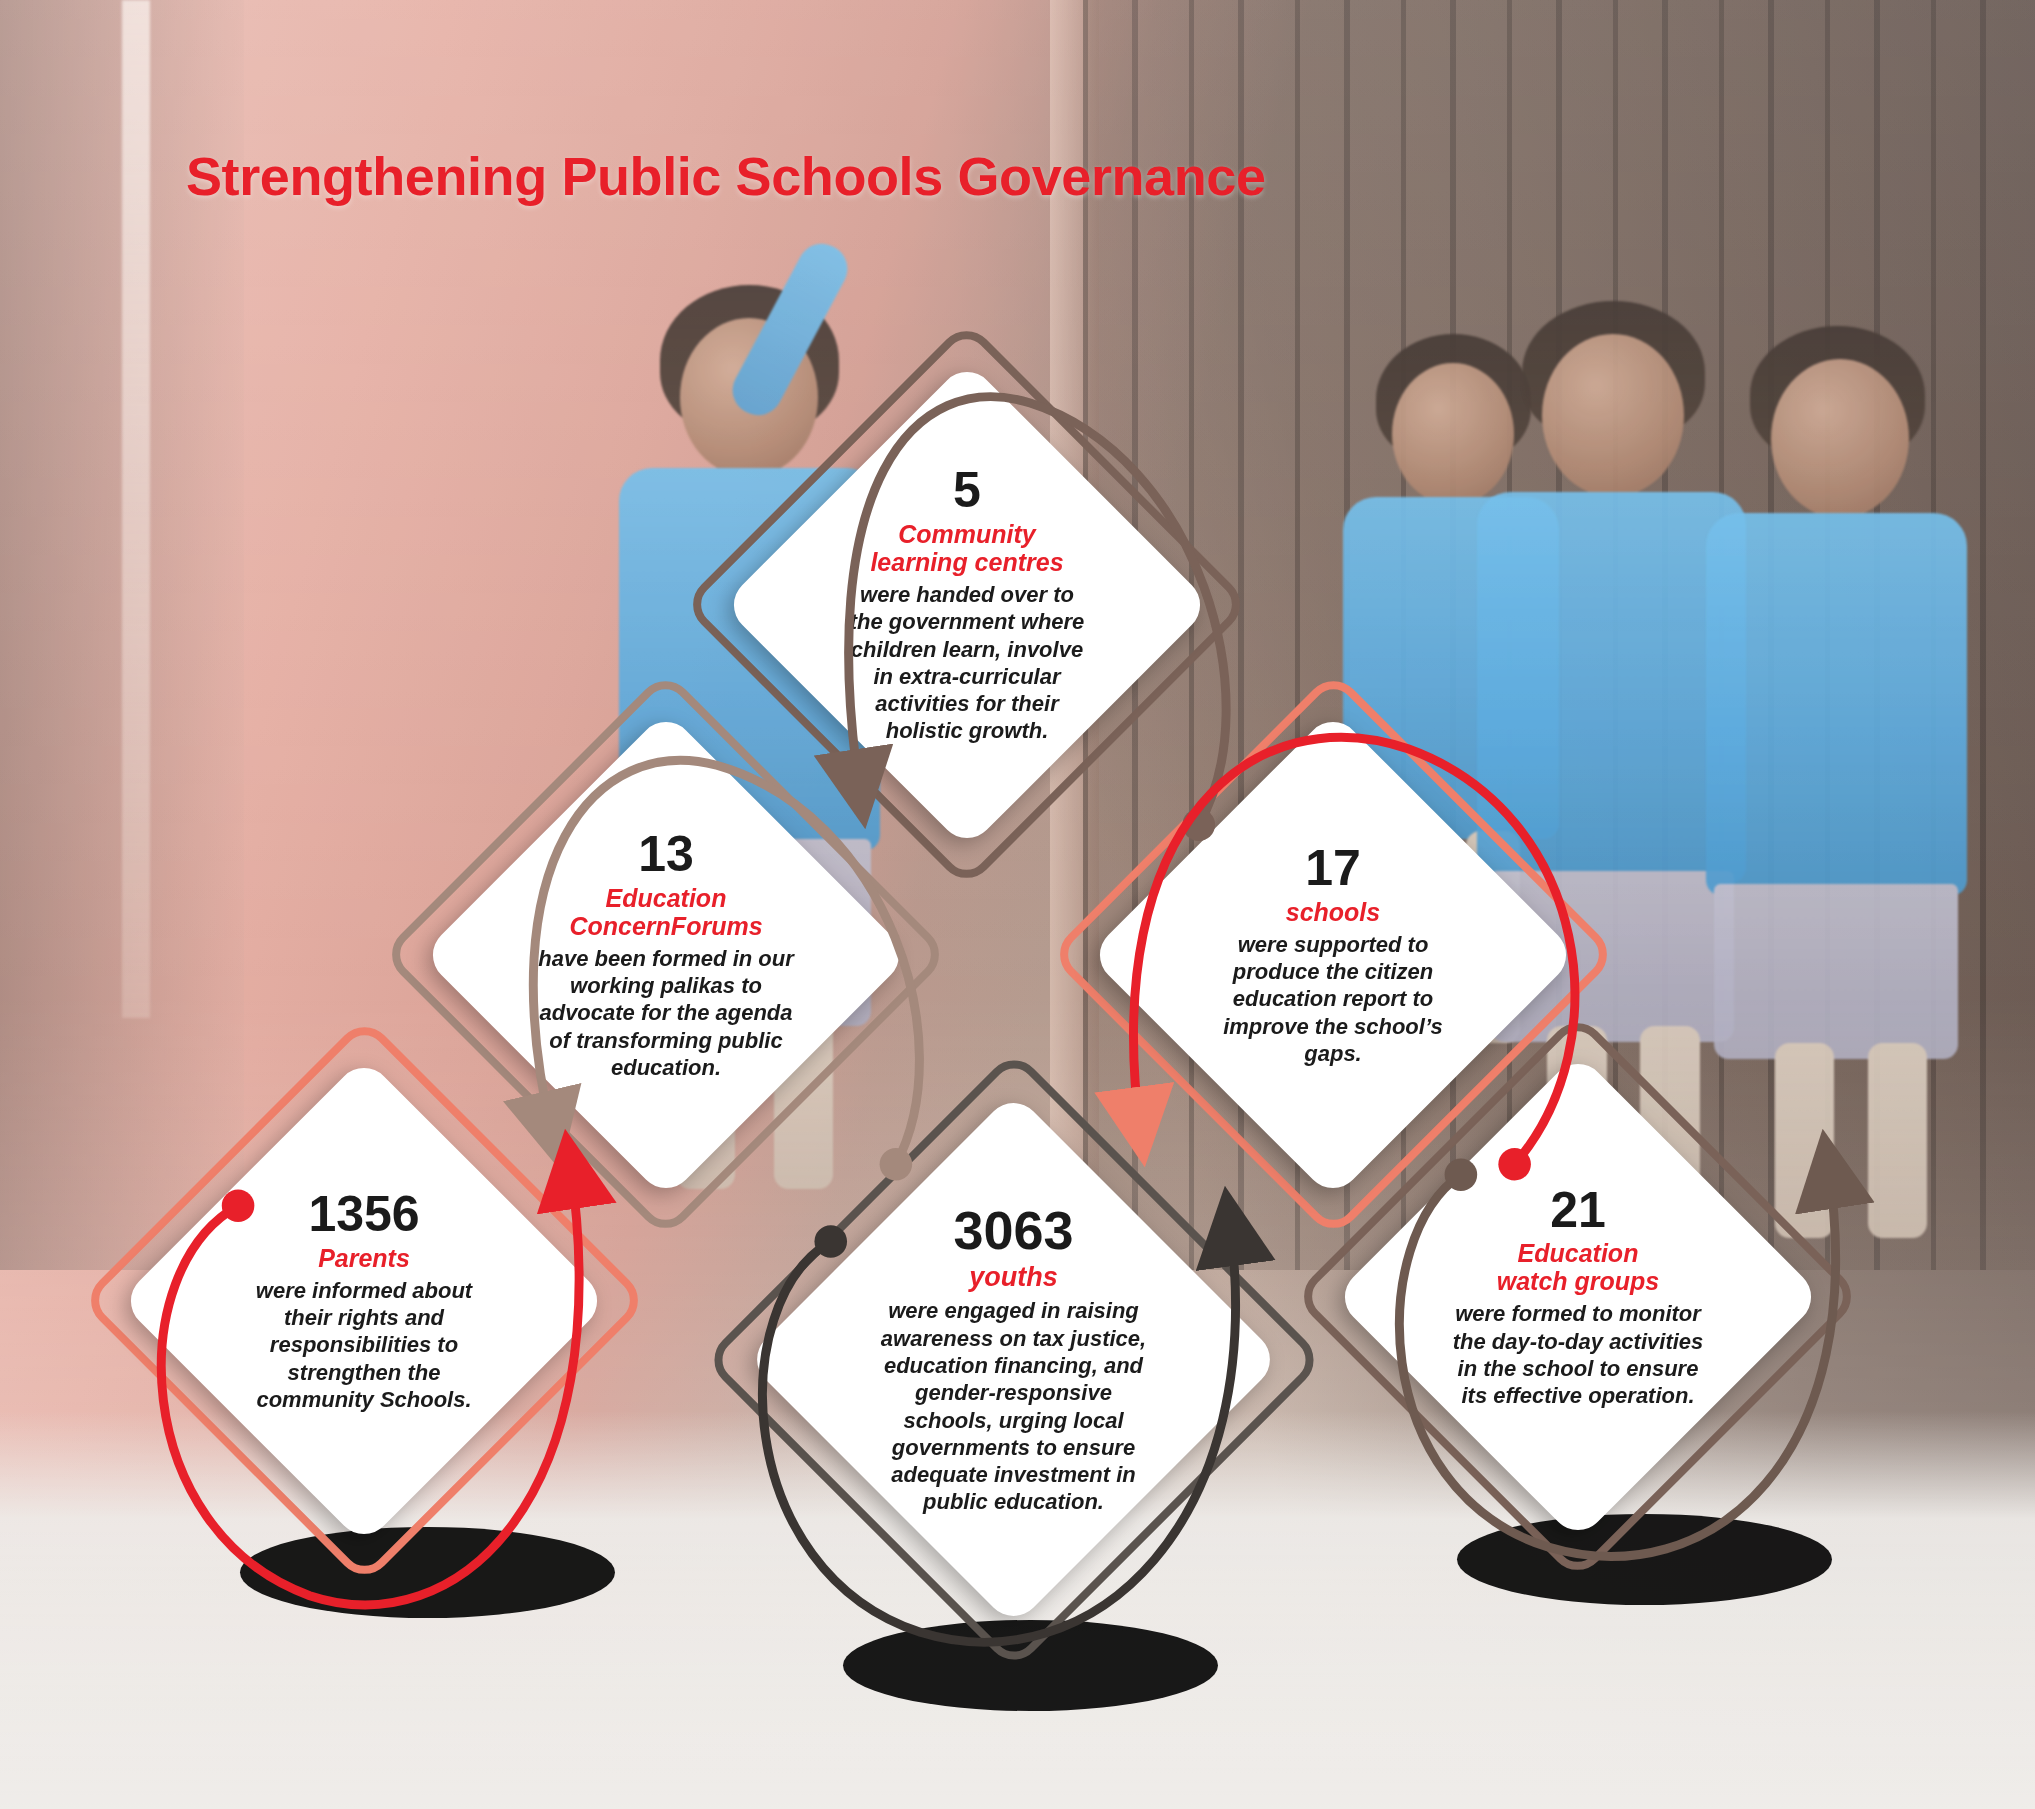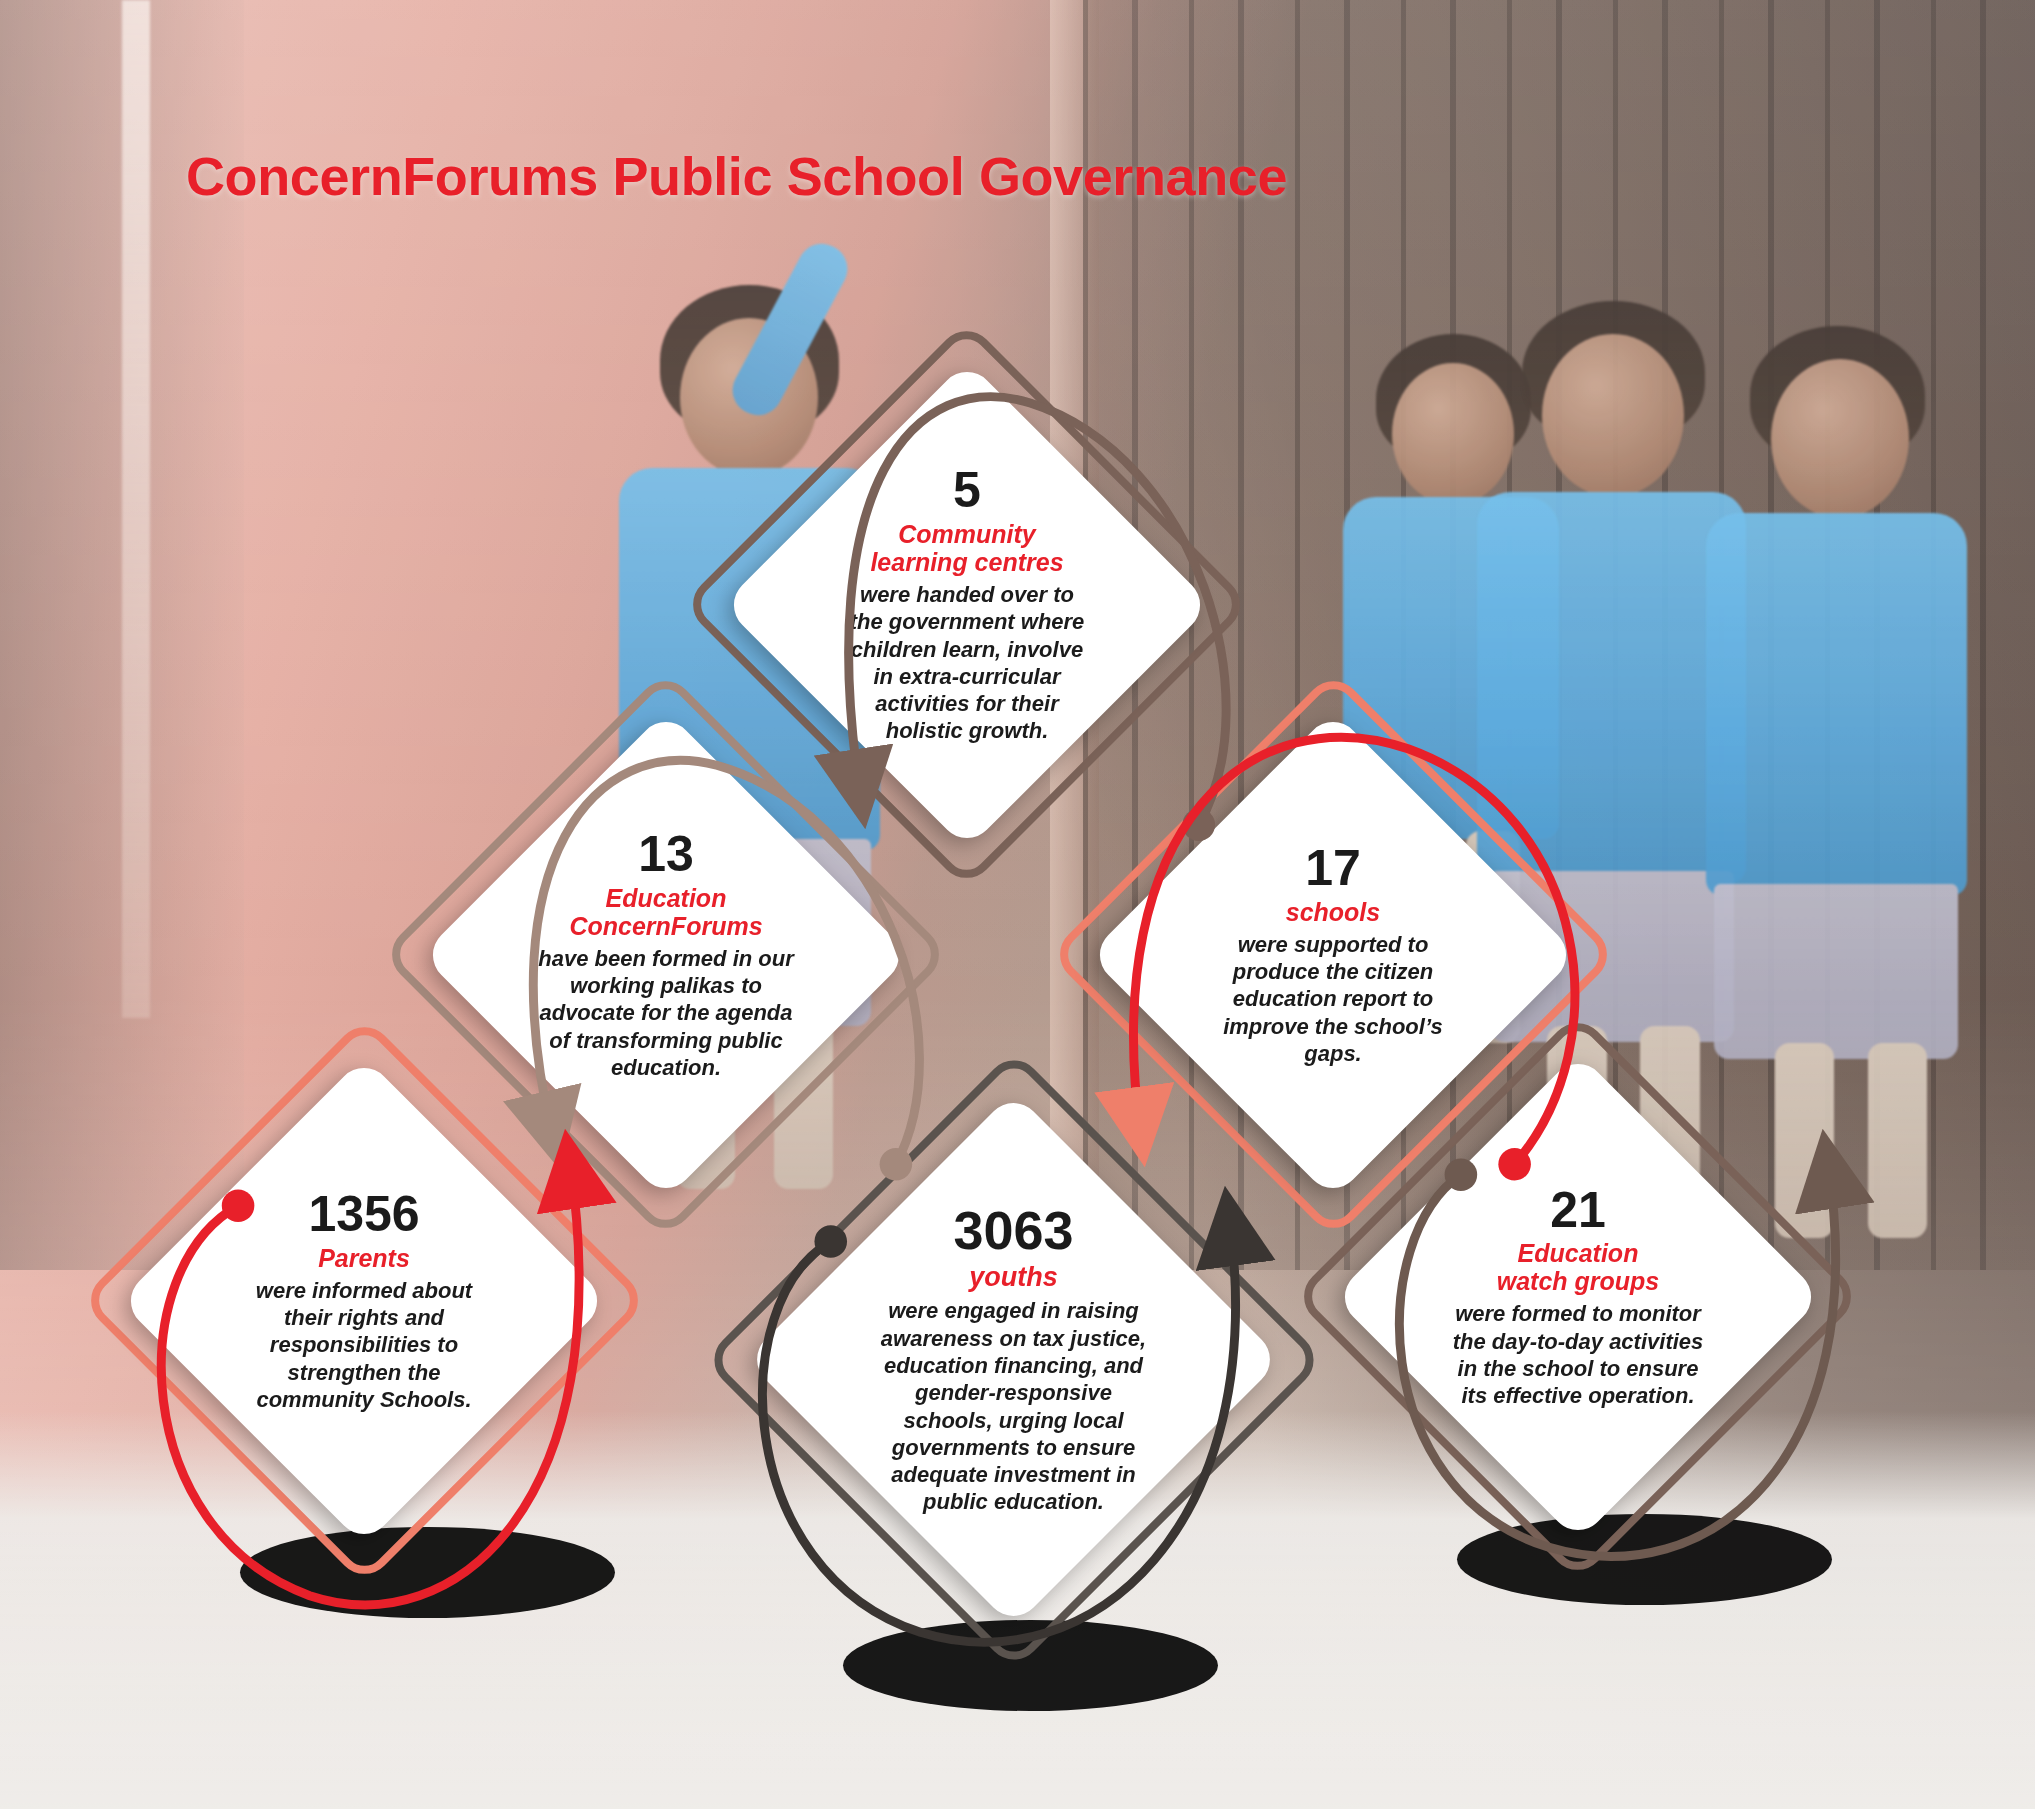--- a/index.html
+++ b/index.html
@@ -209,21 +209,21 @@
     <div class="leg" style="left:98px; top:725px; width:59px; height:195px;"></div>
     <div class="leg" style="left:191px; top:725px; width:59px; height:195px;"></div>
   </div>
 
   <div class="bg-haze"></div>
 
   <div class="drop" style="left:240px; top:1527px; width:375px; height:91px;"></div>
   <div class="drop" style="left:843px; top:1620px; width:375px; height:91px;"></div>
   <div class="drop" style="left:1457px; top:1514px; width:375px; height:91px;"></div>
 
-  <div class="title">ConcernForums Public School Governance</div>
+  <div class="title">Strengthening Public Schools Governance</div>
 
   <div class="node">
     <div class="ring" style="left:765px; top:403px; width:403px; height:403px; border:8.1px solid #7a6258;"></div>
     <div class="card" style="left:794px; top:432px; width:346px; height:346px;">
       <div class="card-inner" style="padding:0 47px;">
         <div class="num" style="font-size:50px;">5</div>
         <div class="kw" style="font-size:25px;">
           <div>Community</div>
           <div>learning centres</div>
         </div>

